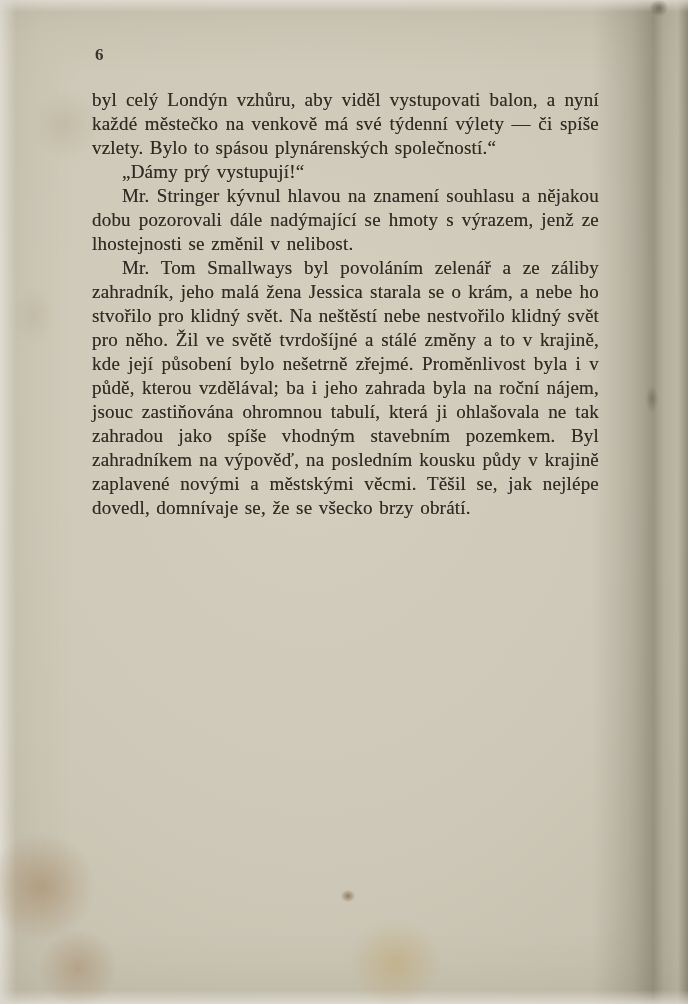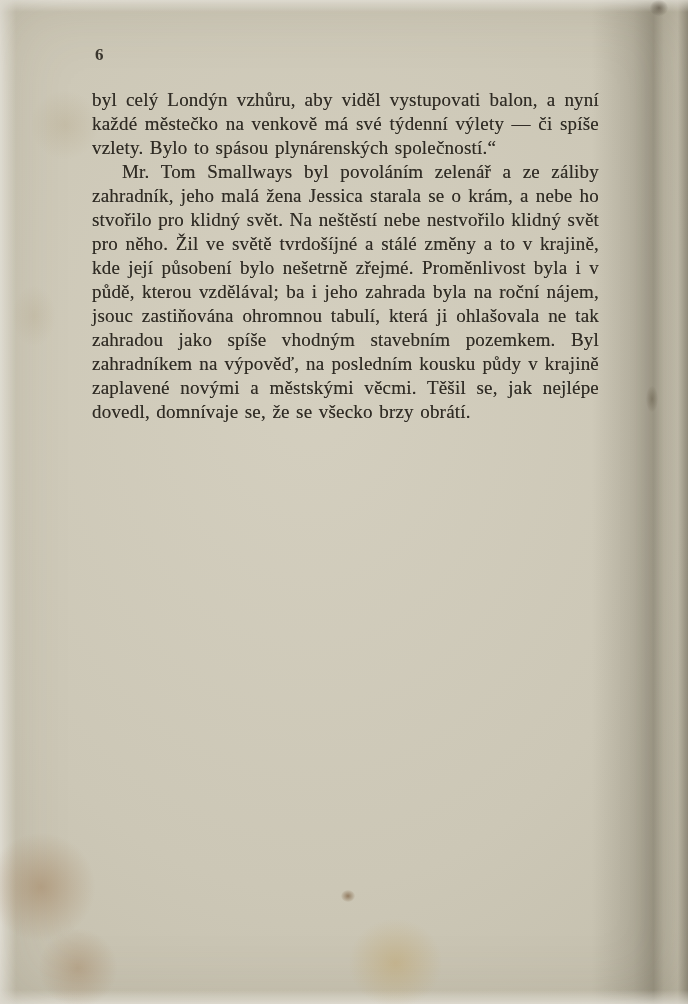--- a/index.html
+++ b/index.html
@@ -111,16 +111,18 @@
   <span class="stain s6"></span>
   <span class="stain s7"></span>
   <span class="stain s8"></span>
 
   <div class="header">
     <span class="pagenum">6</span>
   </div>
 
   <div class="body-text">
     <p class="para first">byl celý Londýn vzhůru, aby viděl vystupovati balon, a nyní každé městečko na venkově má své týdenní výlety — či spíše vzlety. Bylo to spásou plynárenských společností.“</p>
+    <p class="para">„Dámy prý vystupují!“</p>
+    <p class="para">Mr. Stringer kývnul hlavou na znamení souhlasu a nějakou dobu pozorovali dále nadýmající se hmoty s výrazem, jenž ze lhostejnosti se změnil v nelibost.</p>
     <p class="para">Mr. Tom Smallways byl povoláním zelenář a ze záliby zahradník, jeho malá žena Jessica starala se o krám, a nebe ho stvořilo pro klidný svět. Na neštěstí nebe nestvořilo klidný svět pro něho. Žil ve světě tvrdošíjné a stálé změny a to v krajině, kde její působení bylo nešetrně zřejmé. Proměnlivost byla i v půdě, kterou vzdělával; ba i jeho zahrada byla na roční nájem, jsouc zastiňována ohromnou tabulí, která ji ohlašovala ne tak zahradou jako spíše vhodným stavebním pozemkem. Byl zahradníkem na výpověď, na posledním kousku půdy v krajině zaplavené novými a městskými věcmi. Těšil se, jak nejlépe dovedl, domnívaje se, že se všecko brzy obrátí.</p>
   </div>
 
 </div>
 
 </body></html>

